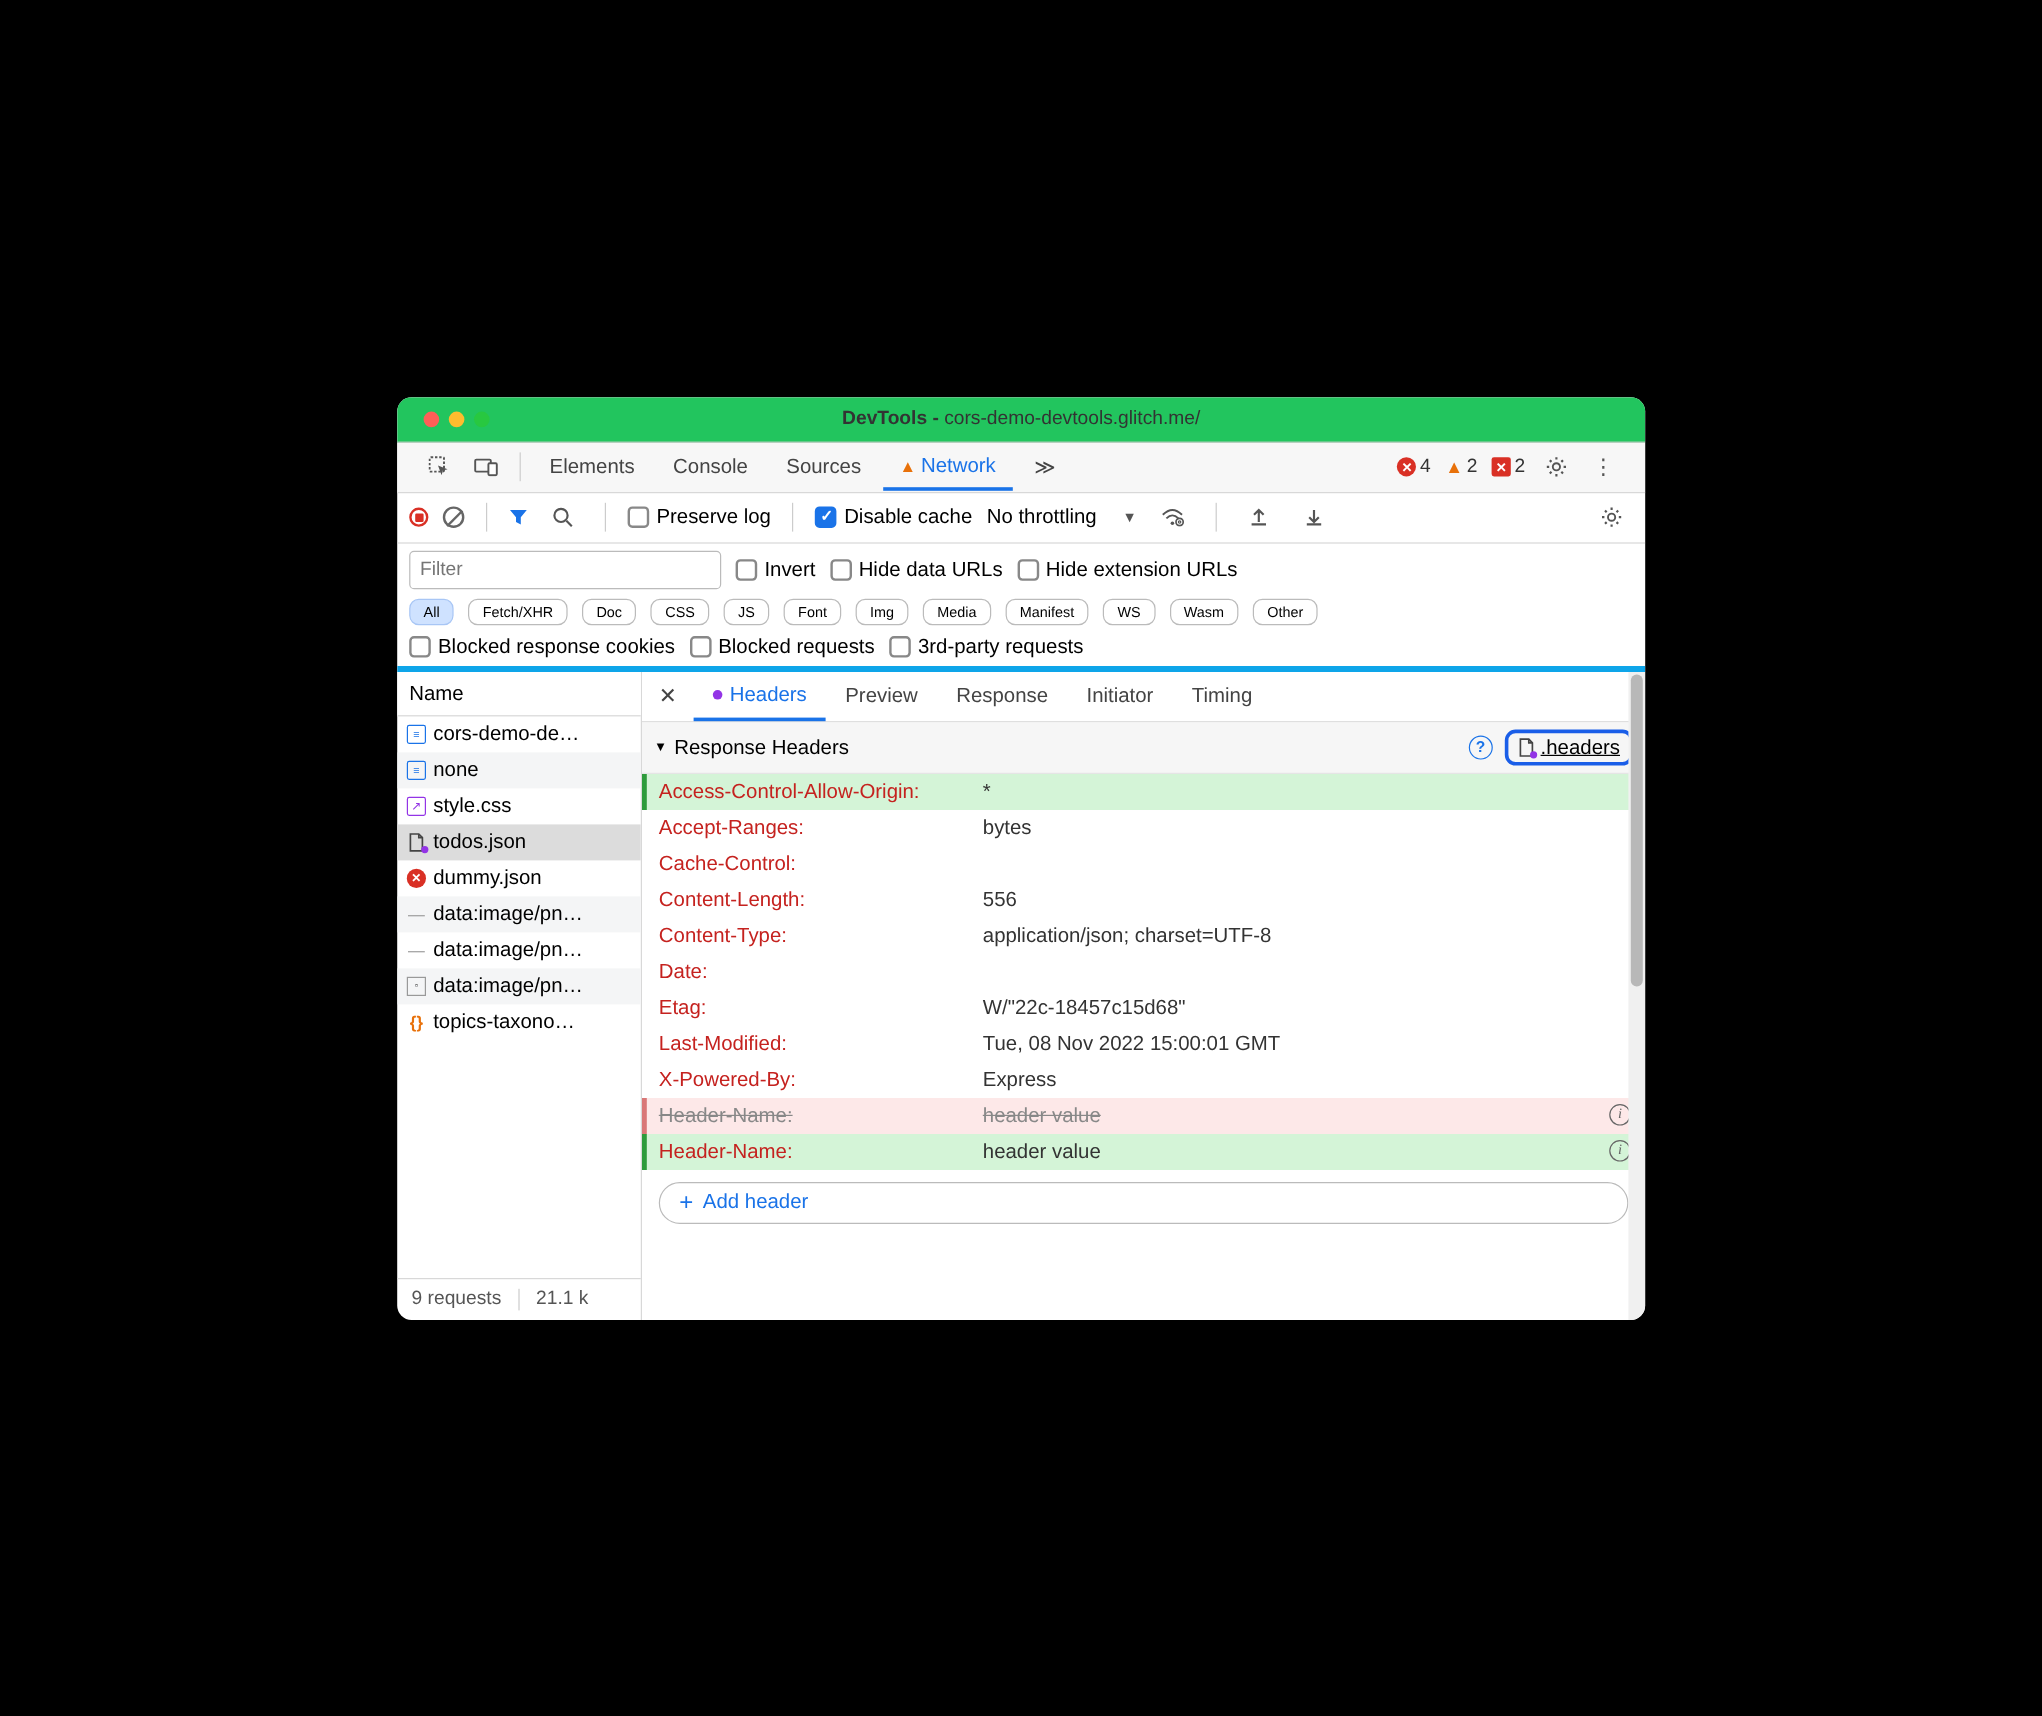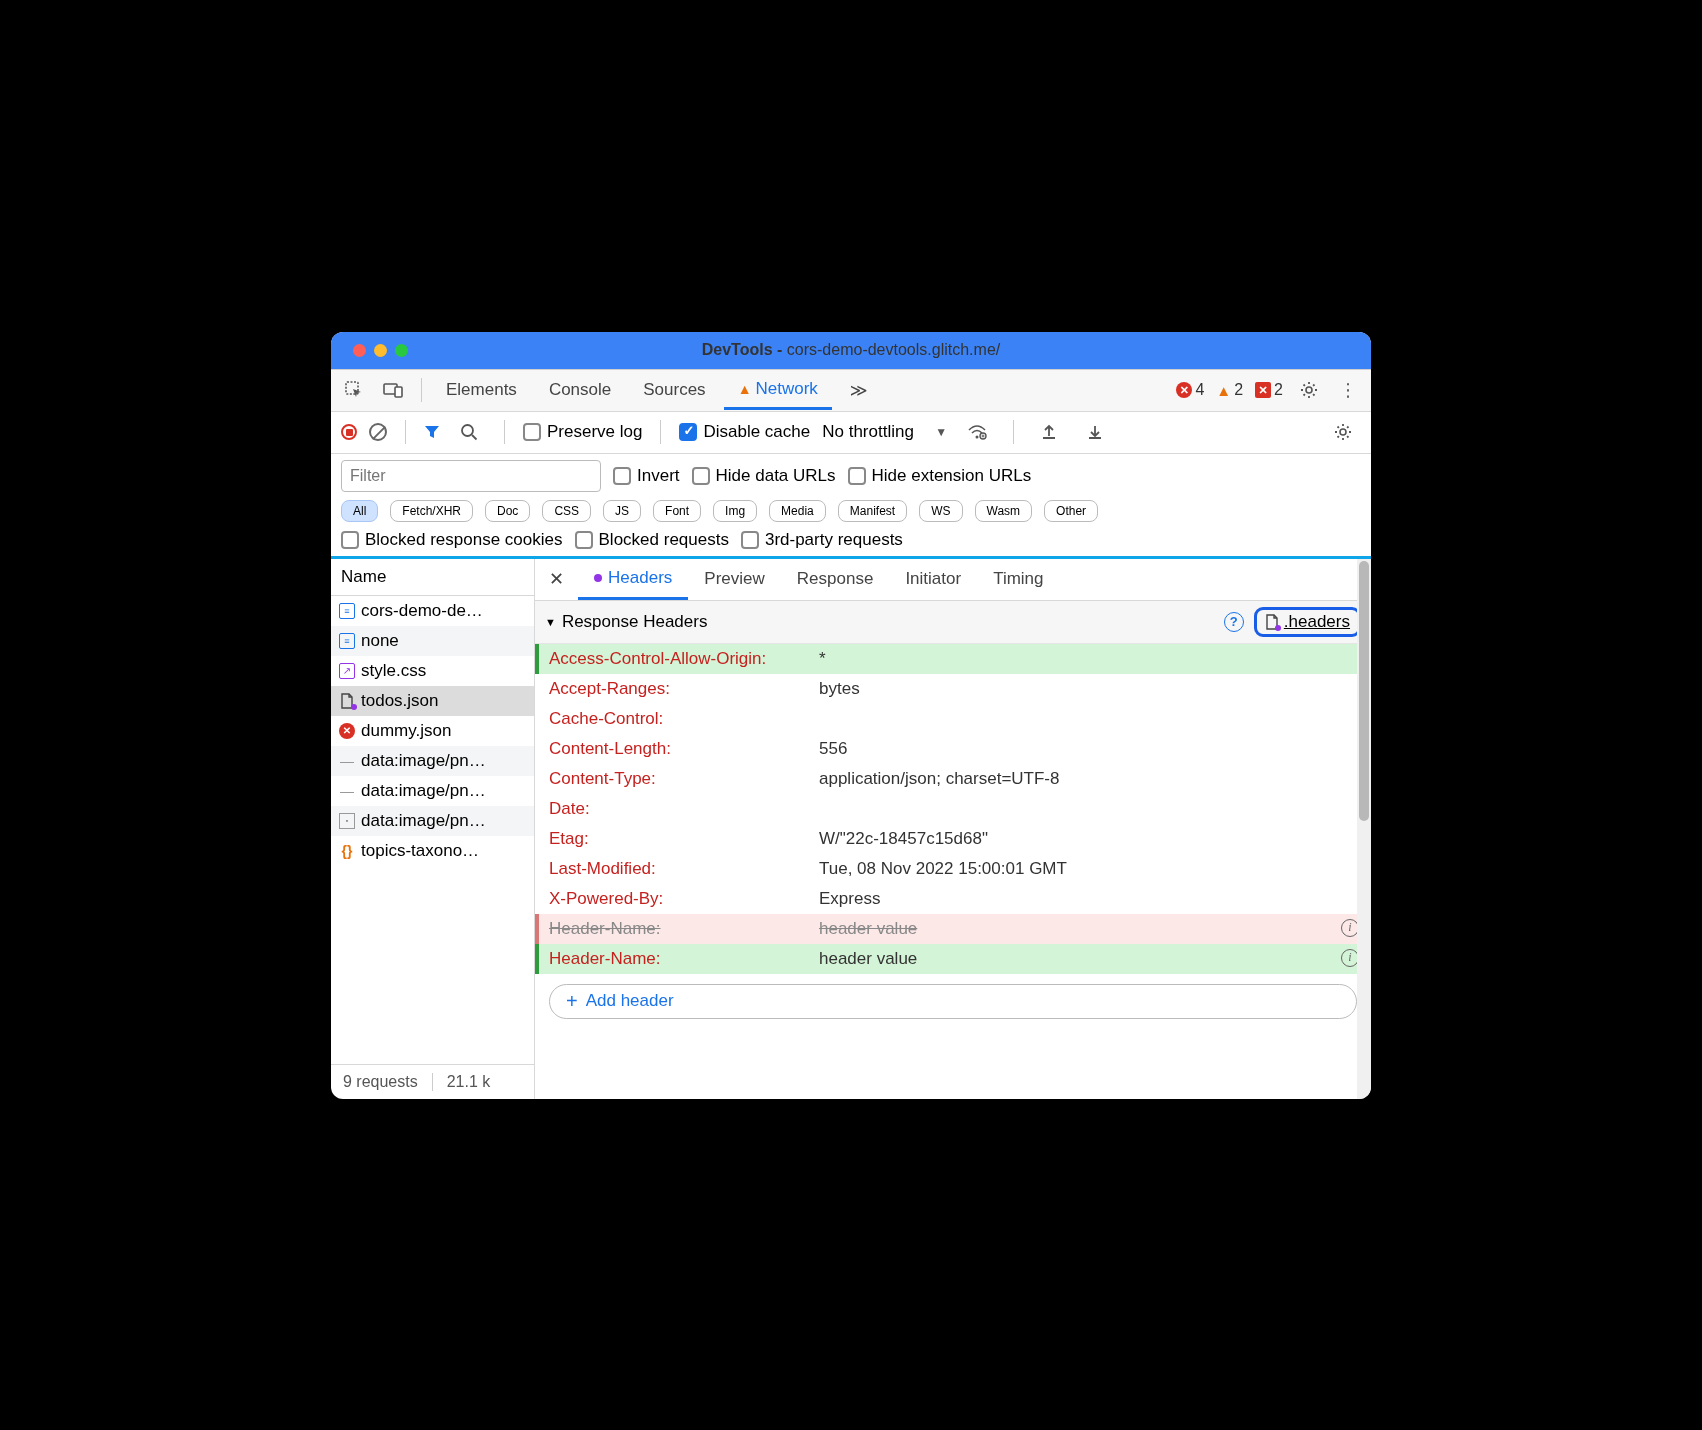--- a/index.html
+++ b/index.html
@@ -1,25 +1,25 @@
 <!DOCTYPE html>
 <html><head>
 <meta charset="utf-8">
 <style>
 * { margin: 0; padding: 0; box-sizing: border-box; font-family: -apple-system, "Helvetica Neue", Arial, sans-serif; }
 body { background: #000; display: flex; align-items: center; justify-content: center; height: 1430px; width: 1702px; }
 .window { width: 1040px; background: #fff; border-radius: 12px; overflow: hidden; box-shadow: 0 20px 60px rgba(0,0,0,.5); }
-.titlebar { height: 38px; background: #3b82f6; display: flex; align-items: center; padding: 0 22px; border-bottom: 1px solid #d0d0d0; position: relative; }
+.titlebar { height: 38px; background: #22c55e; display: flex; align-items: center; padding: 0 22px; border-bottom: 1px solid #d0d0d0; position: relative; }
 .traffic { display: flex; gap: 8px; }
 .tl { width: 13px; height: 13px; border-radius: 50%; }
 .tl.red { background: #ff5f57; } .tl.yel { background: #febc2e; } .tl.grn { background: #28c840; }
 .wtitle { position: absolute; left: 0; right: 0; text-align: center; font-size: 16px; color: #333; }
 .wtitle b { font-weight: 600; }
 
-.tabbar { display: flex; align-items: center; height: 42px; border-bottom: 1px solid #d8d8d8; padding: 0 6px; background: #f7f7f7; gap: 4px; }
+.tabbar { display: flex; align-items: center; height: 42px; border-bottom: 1px solid #d8d8d8; padding: 0 18px; background: #f7f7f7; gap: 4px; }
 .ticon { padding: 6px 8px; color: #555; display: flex; align-items: center; justify-content: center; }
 .tsep { width: 1px; height: 24px; background: #ccc; margin: 0 6px; }
 .tab { padding: 8px 14px; font-size: 17px; color: #444; cursor: pointer; }
 .tab.active { color: #1a73e8; border-bottom: 3px solid #1a73e8; margin-bottom: -1px; }
 .warn-tri { color: #e8710a; font-size: 14px; margin-right: 4px; }
 .spacer { flex: 1; }
 .badge { display: flex; align-items: center; gap: 3px; font-size: 16px; color: #333; margin: 0 4px; }
 .dot-red { width: 16px; height: 16px; border-radius: 50%; background: #d93025; color: #fff; font-size: 11px; display: flex; align-items: center; justify-content: center; font-weight: bold; }
 .tri-or { color: #e8710a; font-size: 15px; }
 .sq-red { width: 16px; height: 16px; background: #d93025; color: #fff; font-size: 11px; display: flex; align-items: center; justify-content: center; border-radius: 2px; font-weight: bold; }
@@ -29,21 +29,21 @@
 .rec::after { content: ""; width: 7px; height: 7px; background: #d93025; border-radius: 1px; }
 .nocircle { width: 18px; height: 18px; border: 2px solid #666; border-radius: 50%; position: relative; }
 .nocircle::after { content: ""; position: absolute; width: 2px; height: 18px; background: #666; left: 7px; top: -1px; transform: rotate(45deg); }
 .funnel { color: #1a73e8; font-size: 17px; }
 .chk { display: flex; align-items: center; gap: 6px; }
 .chkbox { width: 18px; height: 18px; border: 2px solid #888; border-radius: 4px; }
 .chkbox.on { background: #1a73e8; border-color: #1a73e8; position: relative; }
 .chkbox.on::after { content: "✓"; color: #fff; font-size: 13px; position: absolute; left: 2px; top: -2px; font-weight: bold; }
 .arrdn { font-size: 12px; color: #555; }
 
-.filterbar { display: flex; flex-direction: column; border-bottom: 3px solid #0ea5e9; padding: 6px 10px; gap: 8px; font-size: 17px; }
+.filterbar { display: flex; flex-direction: column; border-bottom: 5px solid #0ea5e9; padding: 6px 10px; gap: 8px; font-size: 17px; }
 .frow { display: flex; align-items: center; gap: 12px; flex-wrap: wrap; }
 .finput { width: 260px; height: 32px; border: 1px solid #bbb; border-radius: 4px; padding: 0 8px; font-size: 16px; }
 .pill { padding: 3px 11px; border: 1px solid #bbb; border-radius: 8px; font-size: 12px; cursor: pointer; background: #fff; }
 .pill.active { background: #cfe2ff; border-color: #a8c6f5; }
 
 .main { display: flex; height: 540px; position: relative; }
 .col-name { width: 204px; border-right: 1px solid #d8d8d8; display: flex; flex-direction: column; }
 .colhdr { padding: 8px 10px; font-size: 17px; border-bottom: 1px solid #d8d8d8; background: #fff; }
 .reqlist { flex: 1; overflow: hidden; }
 .req { display: flex; align-items: center; gap: 6px; padding: 5px 8px; font-size: 17px; cursor: pointer; white-space: nowrap; overflow: hidden; }

